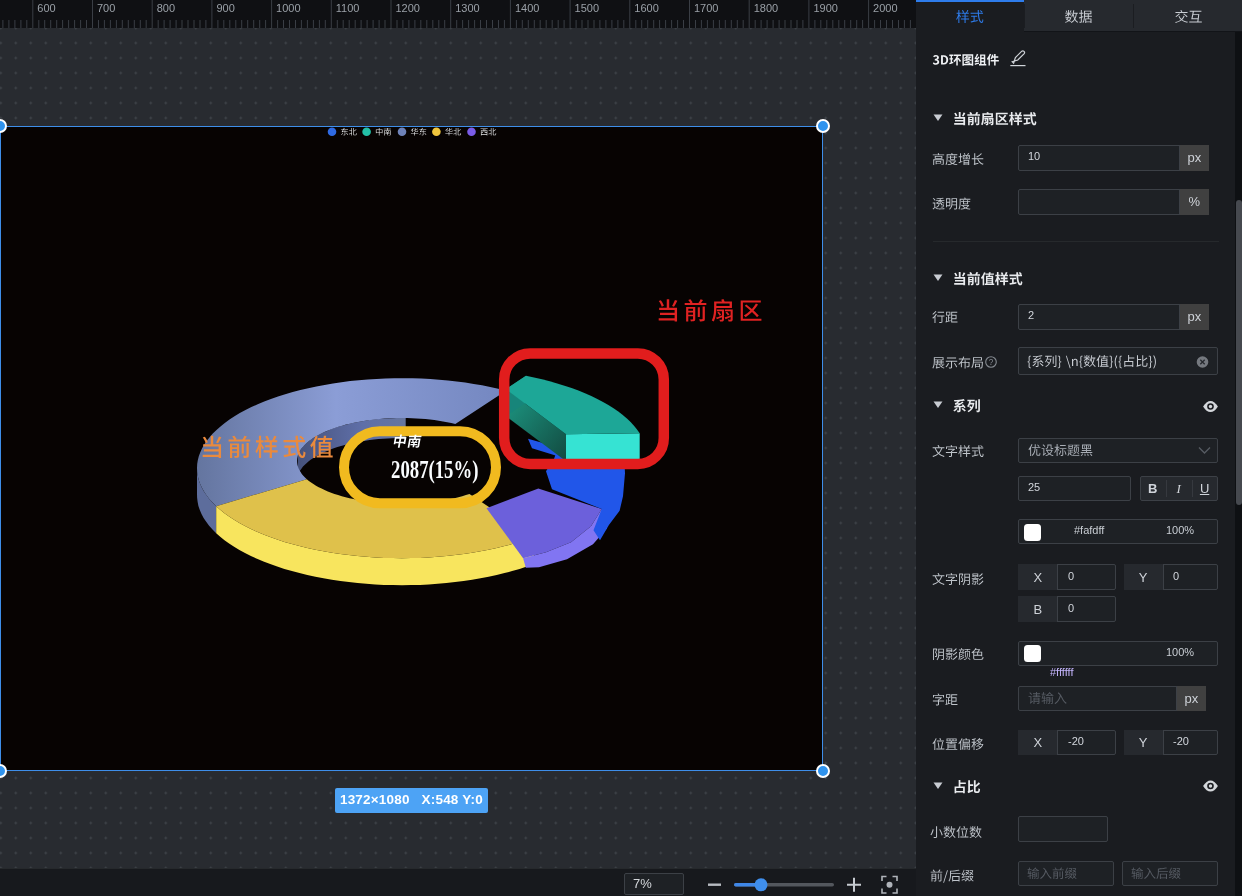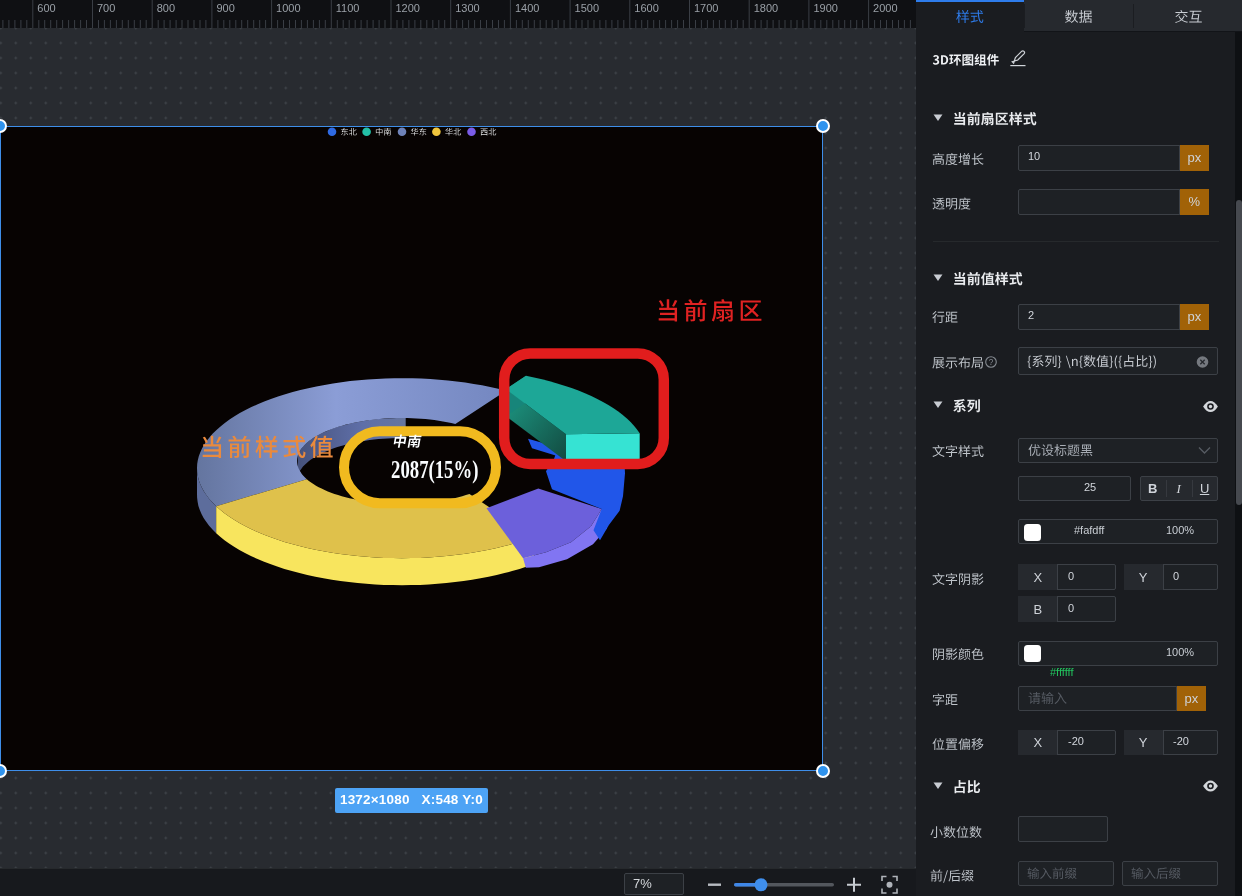--- a/index.html
+++ b/index.html
@@ -9,21 +9,21 @@
 #ruler{position:absolute;left:0;top:0;width:916px;height:28px;background:#0f1013}
 #canvas{position:absolute;left:0;top:125.8px;width:823.4px;height:645px;background:#070302;border:1px solid #3e8ee9}
 #toolbar{position:absolute;left:0;top:867.5px;width:916px;height:28.5px;background:#17191d;border-top:1px solid #26292c}
 .handle{position:absolute;width:14px;height:14px;border-radius:50%;background:#2f93ee;border:2.5px solid #fff}
 #sizelabel{position:absolute;left:334.5px;top:788.4px;width:153.8px;height:24.9px;background:#4da3f5;border-radius:2px;color:#fff;font-weight:bold;font-size:13.5px;line-height:24.9px;text-align:center;letter-spacing:0.2px}
 #panel{position:absolute;left:916px;top:0;width:326px;height:896px;background:#1a1c20}
 #tabs{position:absolute;left:0;top:0;width:326px;height:31.5px;background:#26292e;border-bottom:1px solid #121418}
 #tabact{position:absolute;left:0;top:0;width:107.6px;height:31.5px;background:#1a1c20;border-top:2px solid #2e7ceb}
 .tabdiv{position:absolute;top:4px;width:1px;height:24px;background:#1b1d21}
 .inp{position:absolute;background:#1e2125;border:1px solid #3c4046;border-radius:2px}
-.seg{position:absolute;background:#a16207;border-left:1px solid #3c4046;color:#ced2d8;font-size:13px;display:flex;align-items:center;justify-content:center}
+.seg{position:absolute;background:#404040;border-left:1px solid #3c4046;color:#ced2d8;font-size:13px;display:flex;align-items:center;justify-content:center}
 .lseg{position:absolute;background:#26292e;border-right:1px solid #3c4046;color:#ced2d8;font-size:13px;display:flex;align-items:center;justify-content:center}
 .val{position:absolute;color:#d2d6dc;font-size:11px}
 .divider{position:absolute;left:17px;width:286px;height:1px;background:#26292c}
 .sw{position:absolute;width:17px;height:17px;background:#fff;border-radius:3.5px}
 svg{position:absolute;display:block}
 </style></head>
 <body>
 <div id="ws">
   <div id="grid"></div>
   <div id="ruler">
@@ -115,21 +115,21 @@
 <div class="val" style="left:1028px;top:150px">10</div>
 <div class="inp" style="left:1018.4px;top:188.7px;width:190.2px;height:26px"></div>
 <div class="seg" style="left:1179px;top:188.7px;width:29.6px;height:26px">%</div>
 <div class="divider" style="left:933px;top:240.8px;width:286px"></div>
 <div class="inp" style="left:1018.4px;top:303.5px;width:190.2px;height:26px"></div>
 <div class="seg" style="left:1179px;top:303.5px;width:29.6px;height:26px">px</div>
 <div class="val" style="left:1028px;top:309px">2</div>
 <div class="inp" style="left:1018.4px;top:347px;width:199.6px;height:28px"></div>
 <div class="inp" style="left:1018.4px;top:437.8px;width:199.6px;height:25px"></div>
 <div class="inp" style="left:1018.4px;top:475.8px;width:112.4px;height:25px"></div>
-<div class="val" style="left:1084px;top:480.5px">25</div>
+<div class="val" style="left:1028px;top:480.5px">25</div>
 <div class="inp" style="left:1139.6px;top:475.8px;width:78px;height:25px;background:#26292e"></div>
 <div style="position:absolute;left:1165.6px;top:479.8px;width:1px;height:17px;background:#36393f"></div>
 <div style="position:absolute;left:1191.6px;top:479.8px;width:1px;height:17px;background:#36393f"></div>
 <div style="position:absolute;left:1139.6px;top:475.8px;width:26px;height:25px;color:#d0d4da;font-weight:bold;font-size:13px;text-align:center;line-height:25px">B</div>
 <div style="position:absolute;left:1165.6px;top:475.8px;width:26px;height:25px;color:#d0d4da;font-style:italic;font-size:13px;text-align:center;line-height:25px;font-family:'Liberation Serif',serif">I</div>
 <div style="position:absolute;left:1191.6px;top:475.8px;width:26px;height:25px;color:#d0d4da;font-size:13px;text-align:center;line-height:25px;text-decoration:underline">U</div>
 <div class="inp" style="left:1018.4px;top:519.4px;width:199.6px;height:25px"></div>
 <div class="sw" style="left:1024.4px;top:523.9px"></div>
 <div class="val" style="left:1074px;top:524.4px;color:#c9ced4">#fafdff</div>
 <div class="val" style="left:1166px;top:524.4px;color:#c9ced4">100%</div>
@@ -137,21 +137,21 @@
 <div class="lseg" style="left:1018.4px;top:564.2px;width:40px;height:26px">X</div>
 <div class="val" style="left:1068px;top:569.7px">0</div>
 <div class="inp" style="left:1123.5px;top:564.2px;width:94.5px;height:26px"></div>
 <div class="lseg" style="left:1123.5px;top:564.2px;width:40px;height:26px">Y</div>
 <div class="val" style="left:1173px;top:569.7px">0</div>
 <div class="inp" style="left:1018.4px;top:596.4px;width:97.3px;height:26px"></div>
 <div class="lseg" style="left:1018.4px;top:596.4px;width:40px;height:26px">B</div>
 <div class="val" style="left:1068px;top:601.9px">0</div>
 <div class="inp" style="left:1018.4px;top:640.6px;width:199.6px;height:25px"></div>
 <div class="sw" style="left:1024.4px;top:645.1px"></div>
-<div class="val" style="left:1050px;top:666px;color:#22c55e">#ffffff</div>
+<div class="val" style="left:1050px;top:666px;color:#c4b5fd">#ffffff</div>
 <div class="val" style="left:1166px;top:645.6px;color:#c9ced4">100%</div>
 <div class="inp" style="left:1018.4px;top:685.8px;width:187.2px;height:25px"></div>
 <div class="seg" style="left:1176px;top:685.8px;width:29.6px;height:25px">px</div>
 <div class="inp" style="left:1018.4px;top:730px;width:97.3px;height:25px"></div>
 <div class="lseg" style="left:1018.4px;top:730px;width:40px;height:25px">X</div>
 <div class="val" style="left:1068px;top:735px">-20</div>
 <div class="inp" style="left:1123.5px;top:730px;width:94.5px;height:25px"></div>
 <div class="lseg" style="left:1123.5px;top:730px;width:40px;height:25px">Y</div>
 <div class="val" style="left:1173px;top:735px">-20</div>
 <div class="inp" style="left:1018.4px;top:816px;width:89.5px;height:26px"></div>

